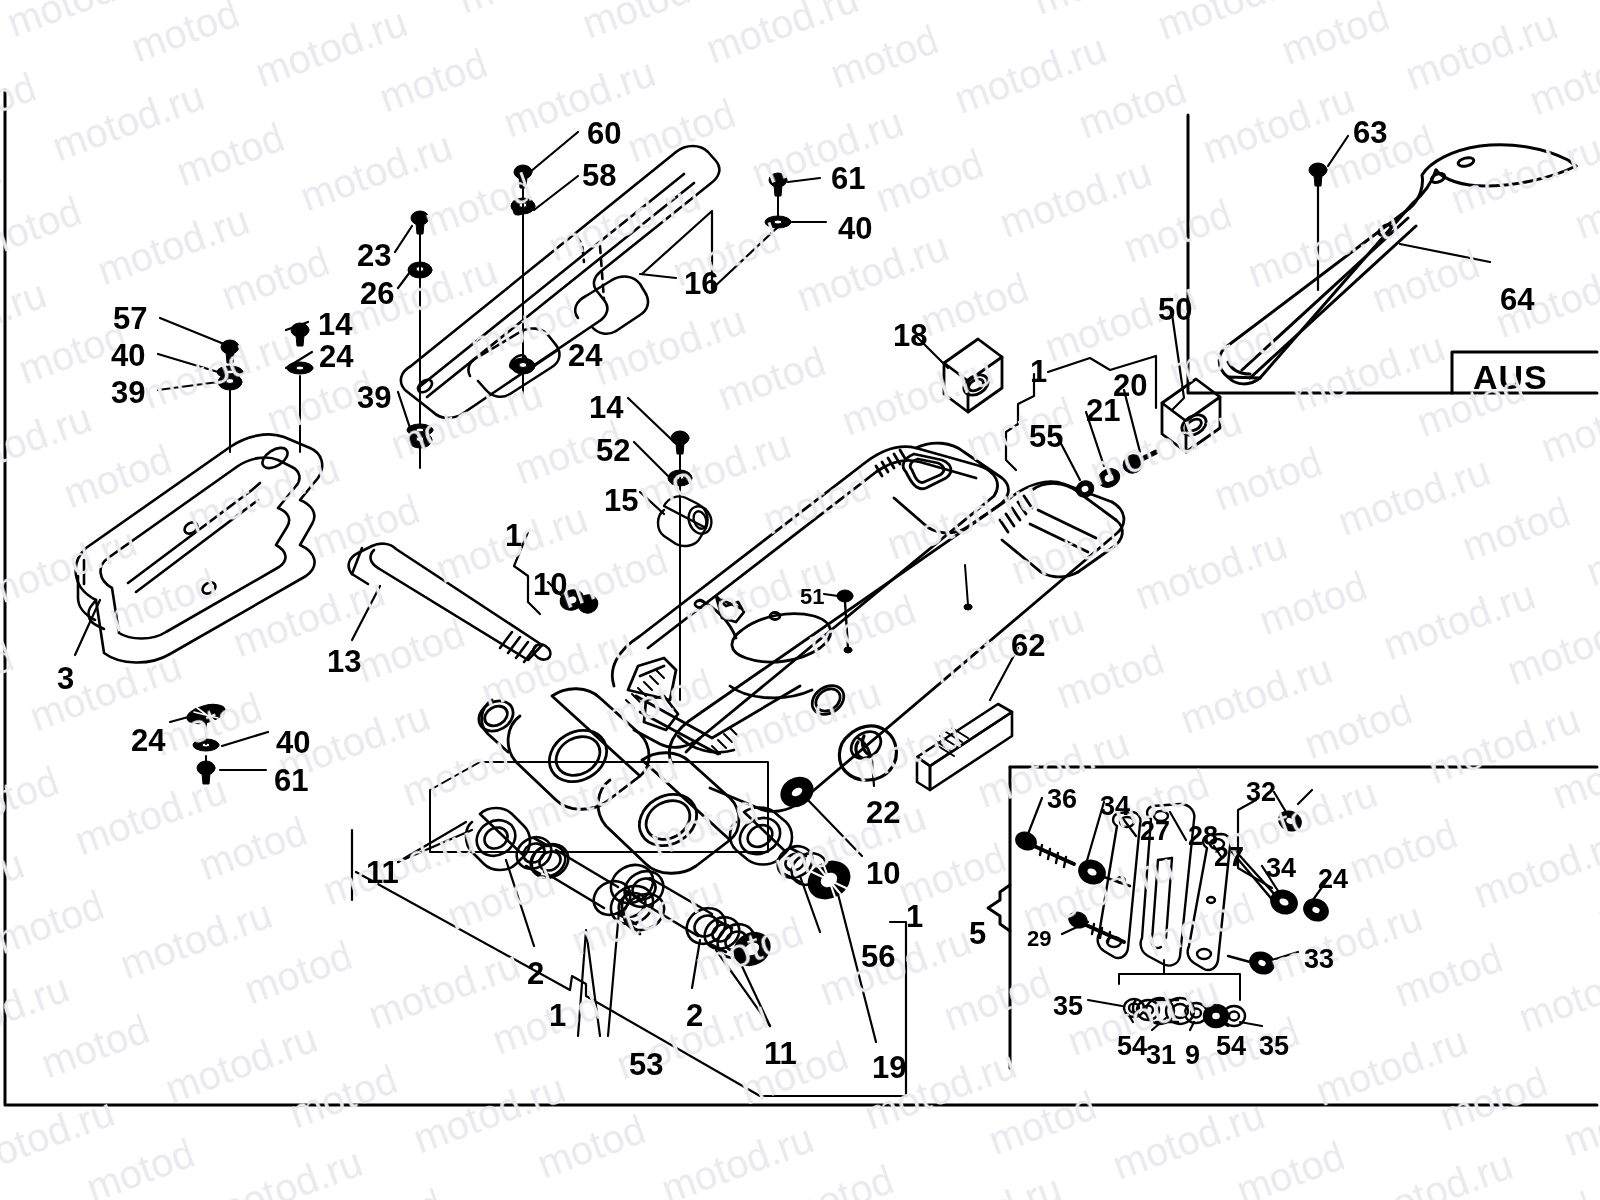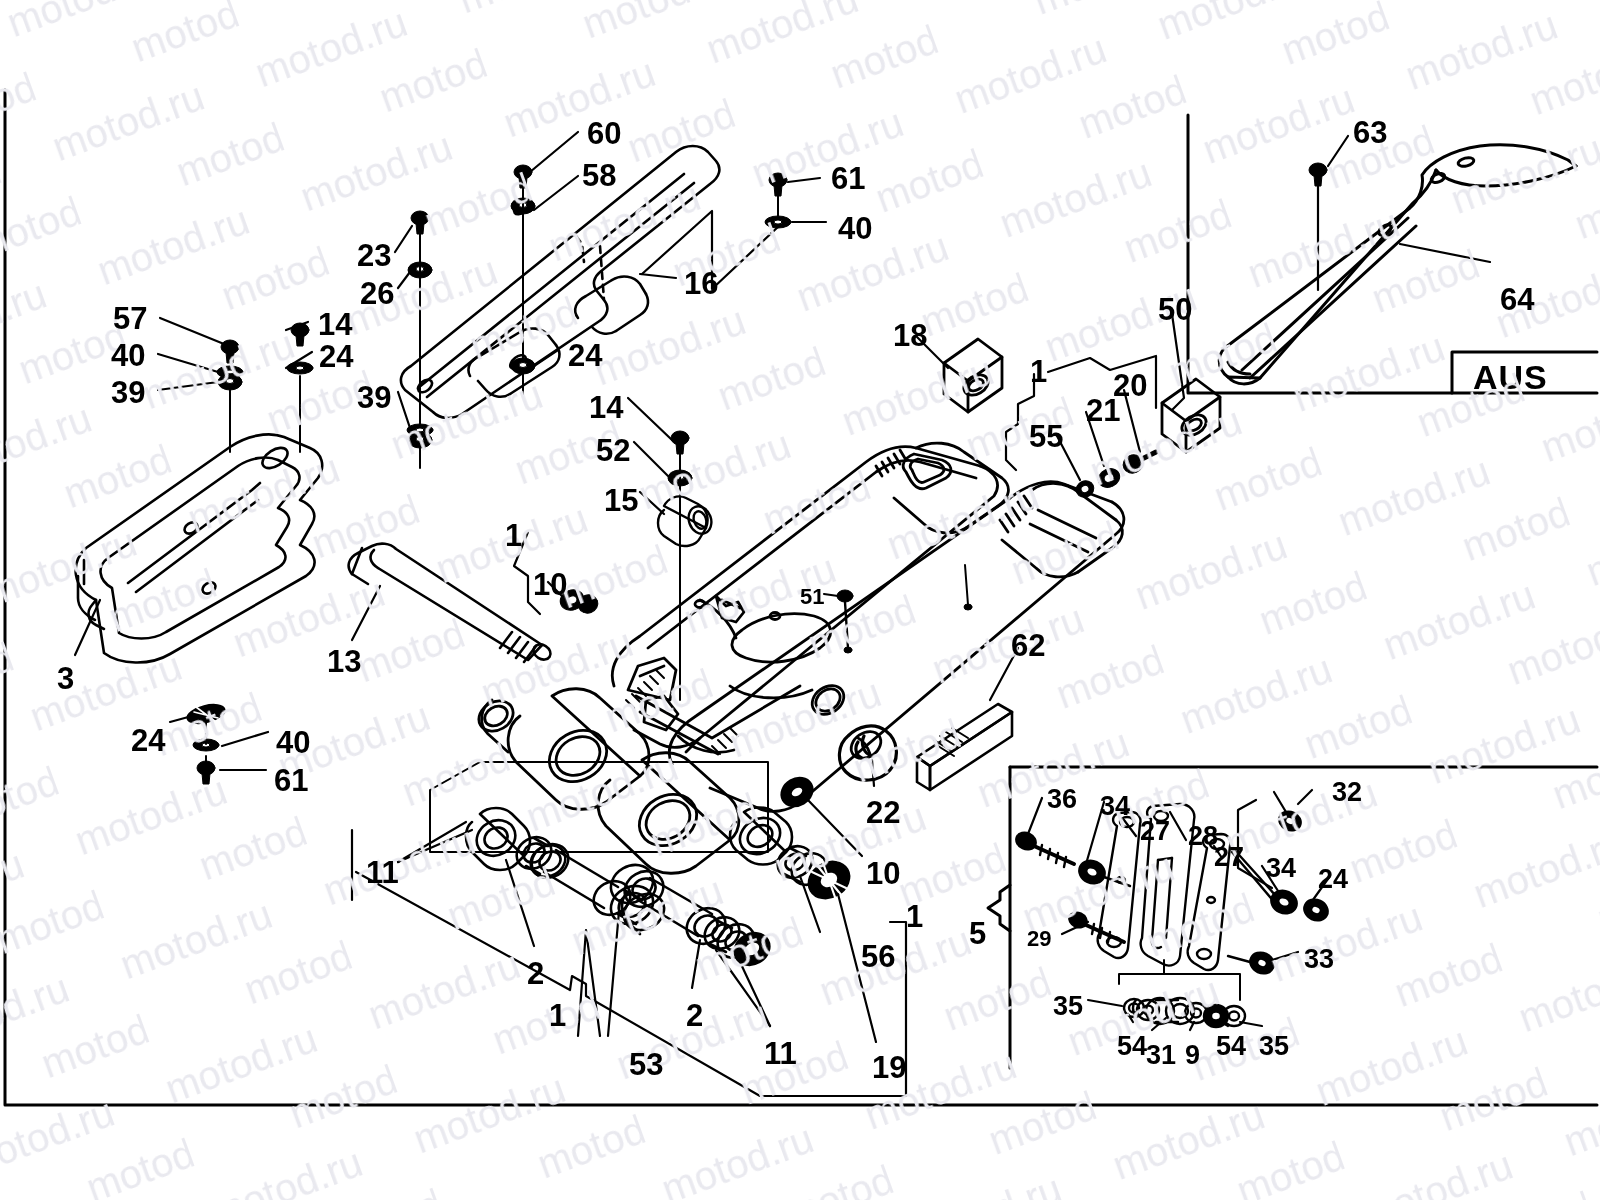--- a/index.html
+++ b/index.html
@@ -668,21 +668,21 @@
       <div class="num s-lg" style="left: 327px; top: 646px;">13</div>
       <div class="num s-lg" style="left: 1011px; top: 630px;">62</div>
       <div class="num s-lg" style="left: 57px; top: 663px;">3</div>
       <div class="num s-lg" style="left: 131px; top: 725px;">24</div>
       <div class="num s-lg" style="left: 276px; top: 727px;">40</div>
       <div class="num s-lg" style="left: 274px; top: 765px;">61</div>
       <div class="num s-lg" style="left: 866px; top: 797px;">22</div>
       <div class="num s-lg" style="left: 866px; top: 858px;">10</div>
       <div class="num s-md" style="left: 1047px; top: 786px;">36</div>
       <div class="num s-md" style="left: 1100px; top: 793px;">34</div>
-      <div class="num s-md" style="left: 1332px; top: 779px;">32</div>
+      <div class="num s-md" style="left: 1246px; top: 779px;">32</div>
       <div class="num s-md" style="left: 1140px; top: 818px;">27</div>
       <div class="num s-md" style="left: 1188px; top: 823px;">28</div>
       <div class="num s-md" style="left: 1214px; top: 844px;">27</div>
       <div class="num s-md" style="left: 1266px; top: 855px;">34</div>
       <div class="num s-md" style="left: 1318px; top: 866px;">24</div>
       <div class="num s-lg" style="left: 366px; top: 857px;">11</div>
       <div class="num s-lg" style="left: 906px; top: 901px;">1</div>
       <div class="num s-lg" style="left: 969px; top: 918px;">5</div>
       <div class="num s-sm" style="left: 1027px; top: 928px;">29</div>
       <div class="num s-md" style="left: 1304px; top: 946px;">33</div>

